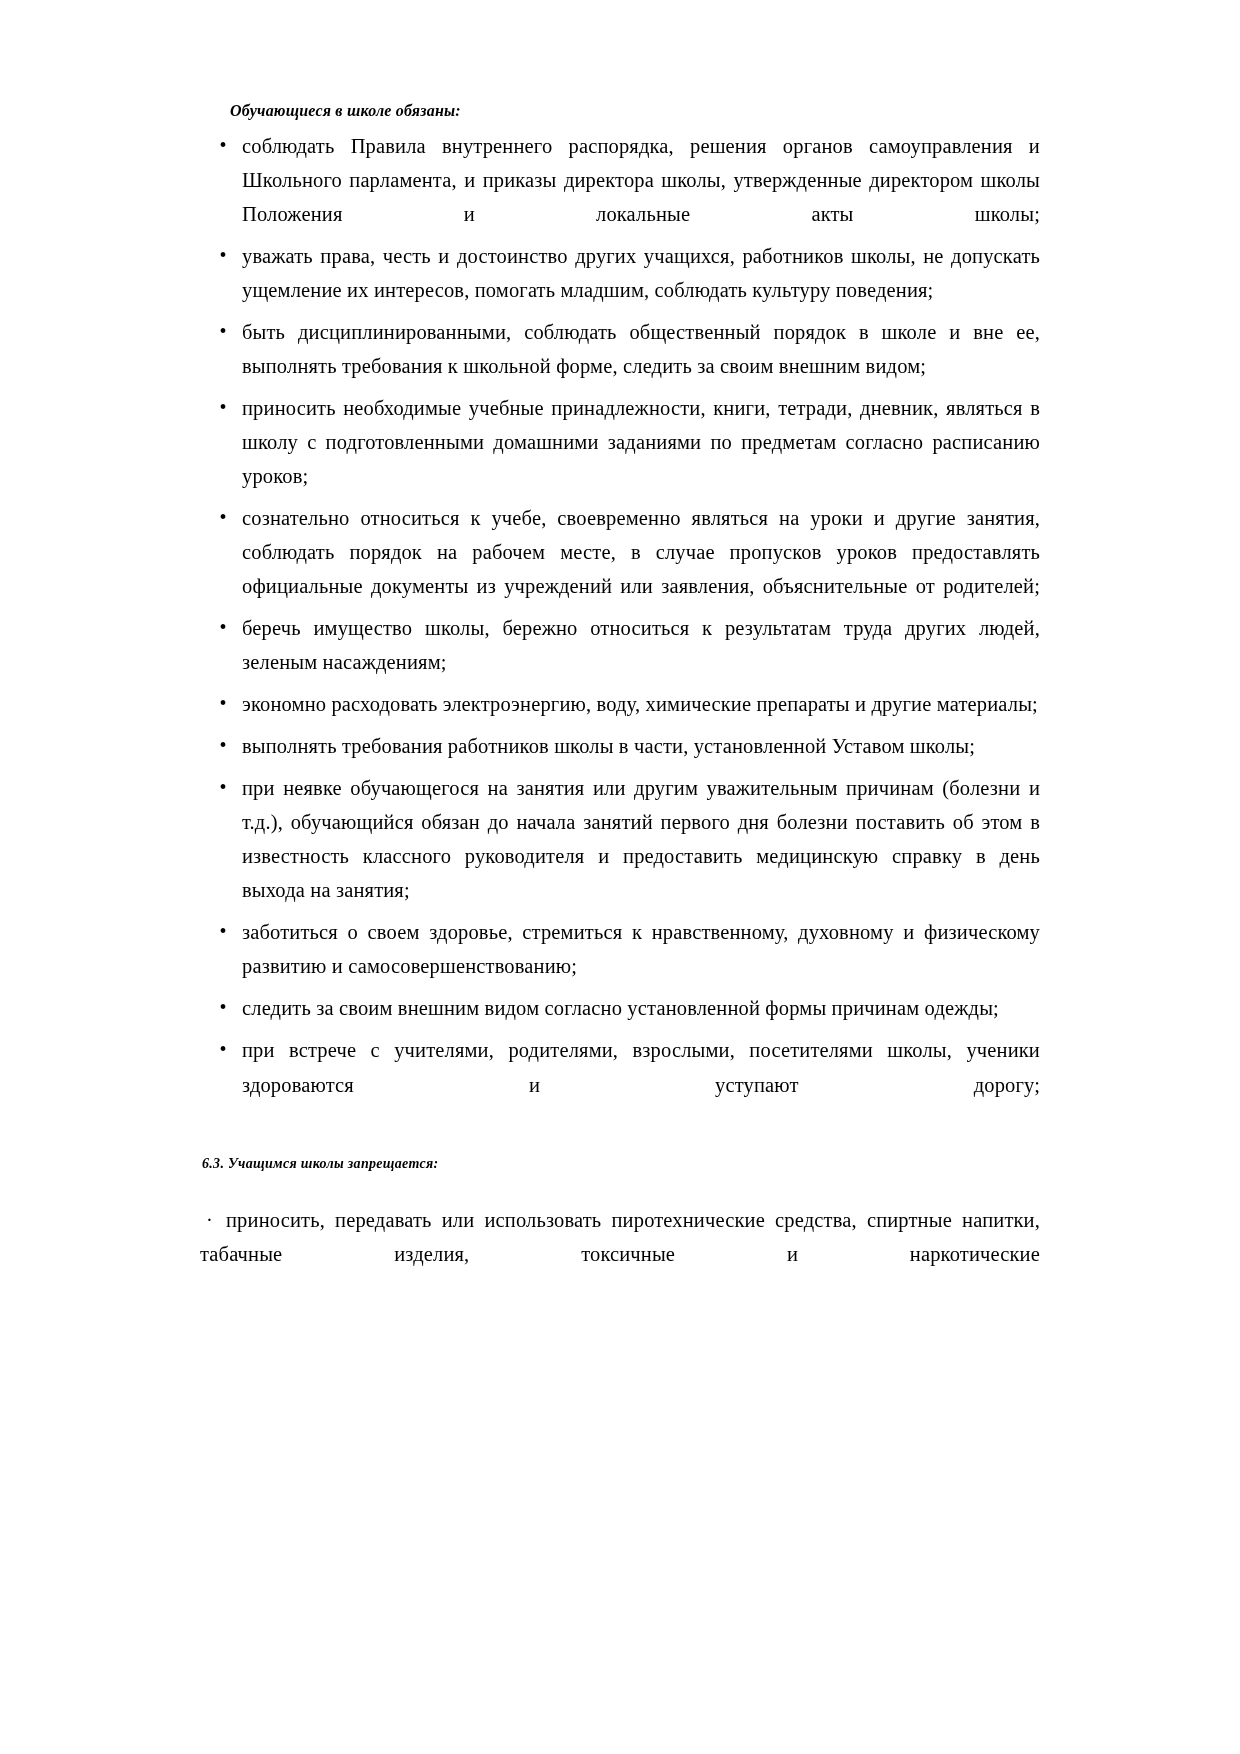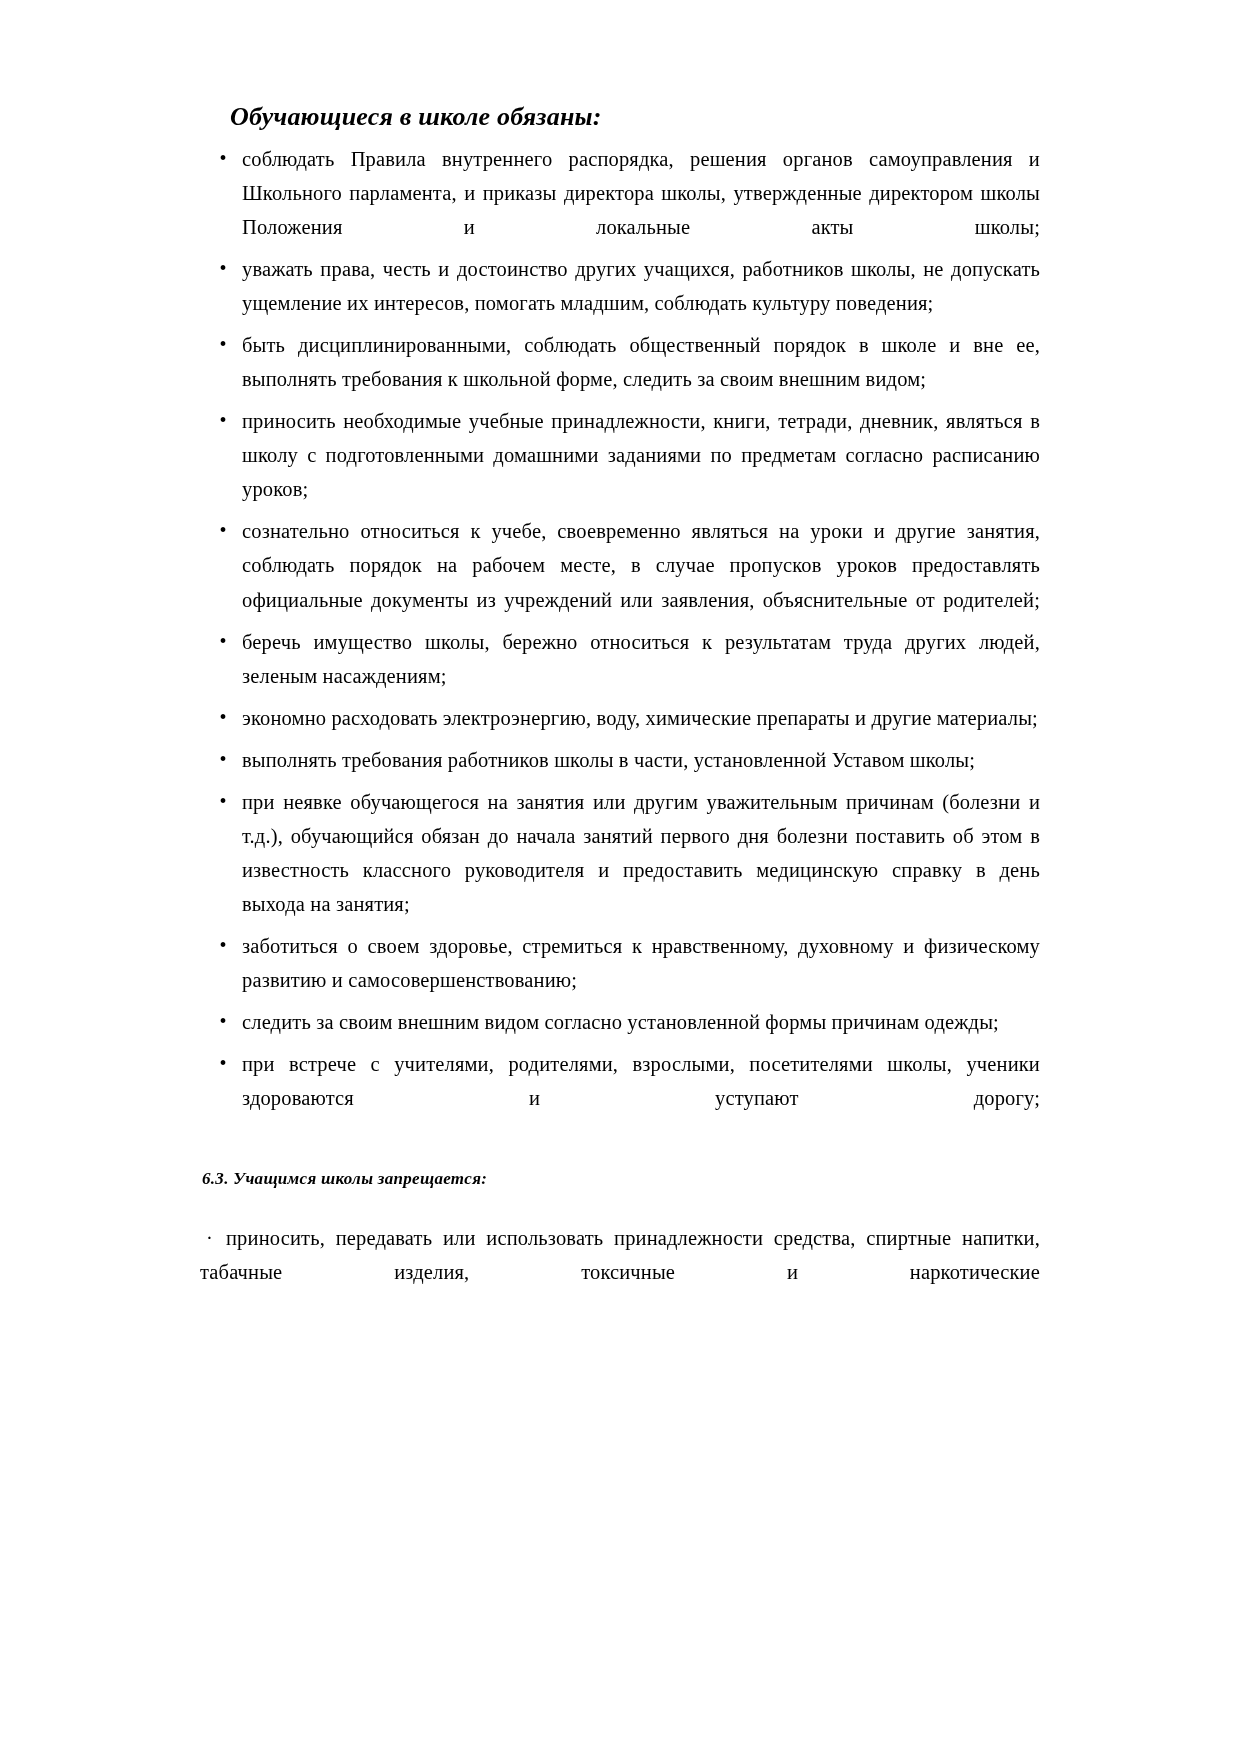--- a/index.html
+++ b/index.html
@@ -21,21 +21,21 @@
     box-sizing: border-box;
     padding: 100px 200px 0 200px;
   }
   .doc-body {
     width: 840px;
   }
   .section-heading {
     font-family: "Liberation Serif", "DejaVu Serif", serif;
     font-style: italic;
     font-weight: bold;
-    font-size: 26px;
+    font-size: 16px;
     line-height: 1.32;
     margin: 0 0 6px 30px;
     letter-spacing: 0.2px;
   }
   ul.duties {
     list-style: none;
     margin: 0;
     padding: 0;
   }
   ul.duties > li {
@@ -62,21 +62,21 @@
     margin-top: 8px;
   }
   
   li.stretch .txt {
     text-align: justify;
     text-align-last: justify;
   }
   .sub-heading {
     font-style: italic;
     font-weight: bold;
-    font-size: 17px;
+    font-size: 14px;
     line-height: 1.4;
     margin: 52px 0 0 0;
     padding-left: 2px;
     letter-spacing: 0.3px;
   }
   .tail-para {
     margin: 30px 0 0 0;
     font-size: 20.5px;
     line-height: 1.66;
     text-align: justify;
@@ -158,17 +158,17 @@
       <li class="stretch">
         <span class="bullet">•</span>
         <span class="txt">при встрече с учителями, родителями, взрослыми, посетителями школы, ученики здороваются и уступают дорогу;</span>
       </li>
 
     </ul>
 
     <div class="sub-heading">6.3. Учащимся школы запрещается:</div>
 
     <div class="tail-para">
-      <span class="dot-bullet">·</span><span>приносить, передавать или использовать принадлежности средства, спиртные напитки, табачные изделия, токсичные и наркотические</span>
+      <span class="dot-bullet">·</span><span>приносить, передавать или использовать пиротехнические средства, спиртные напитки, табачные изделия, токсичные и наркотические</span>
     </div>
 
   </div>
 </div>
 
 </body></html>

